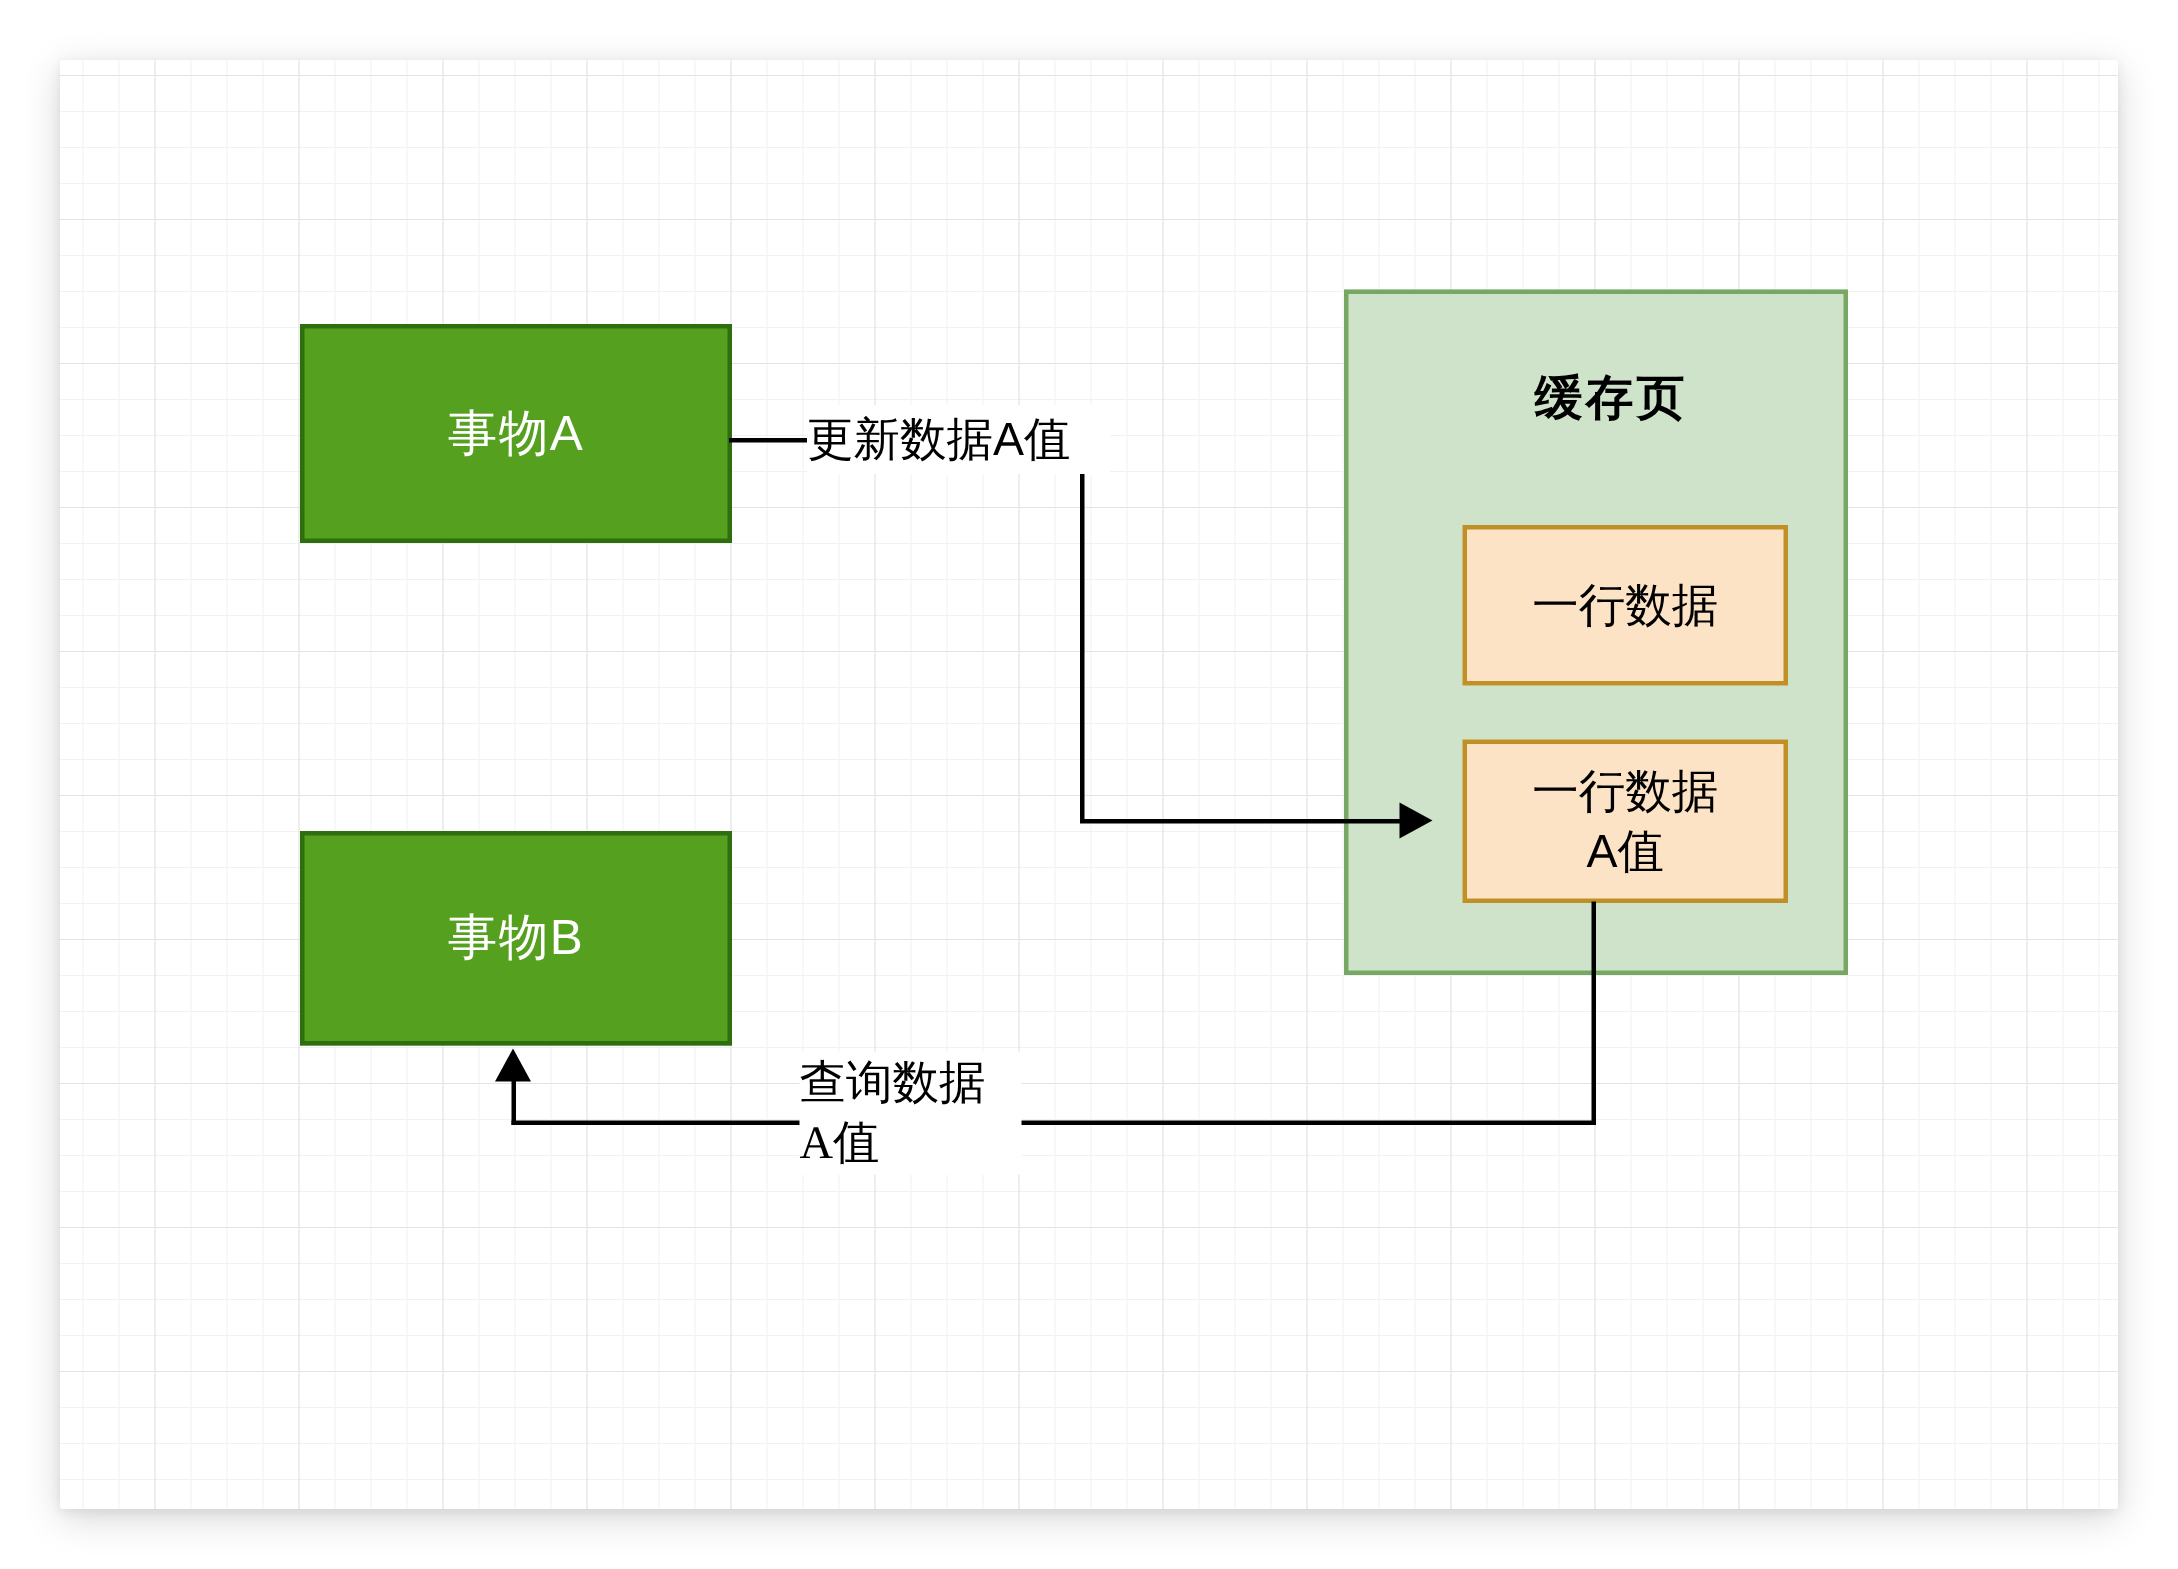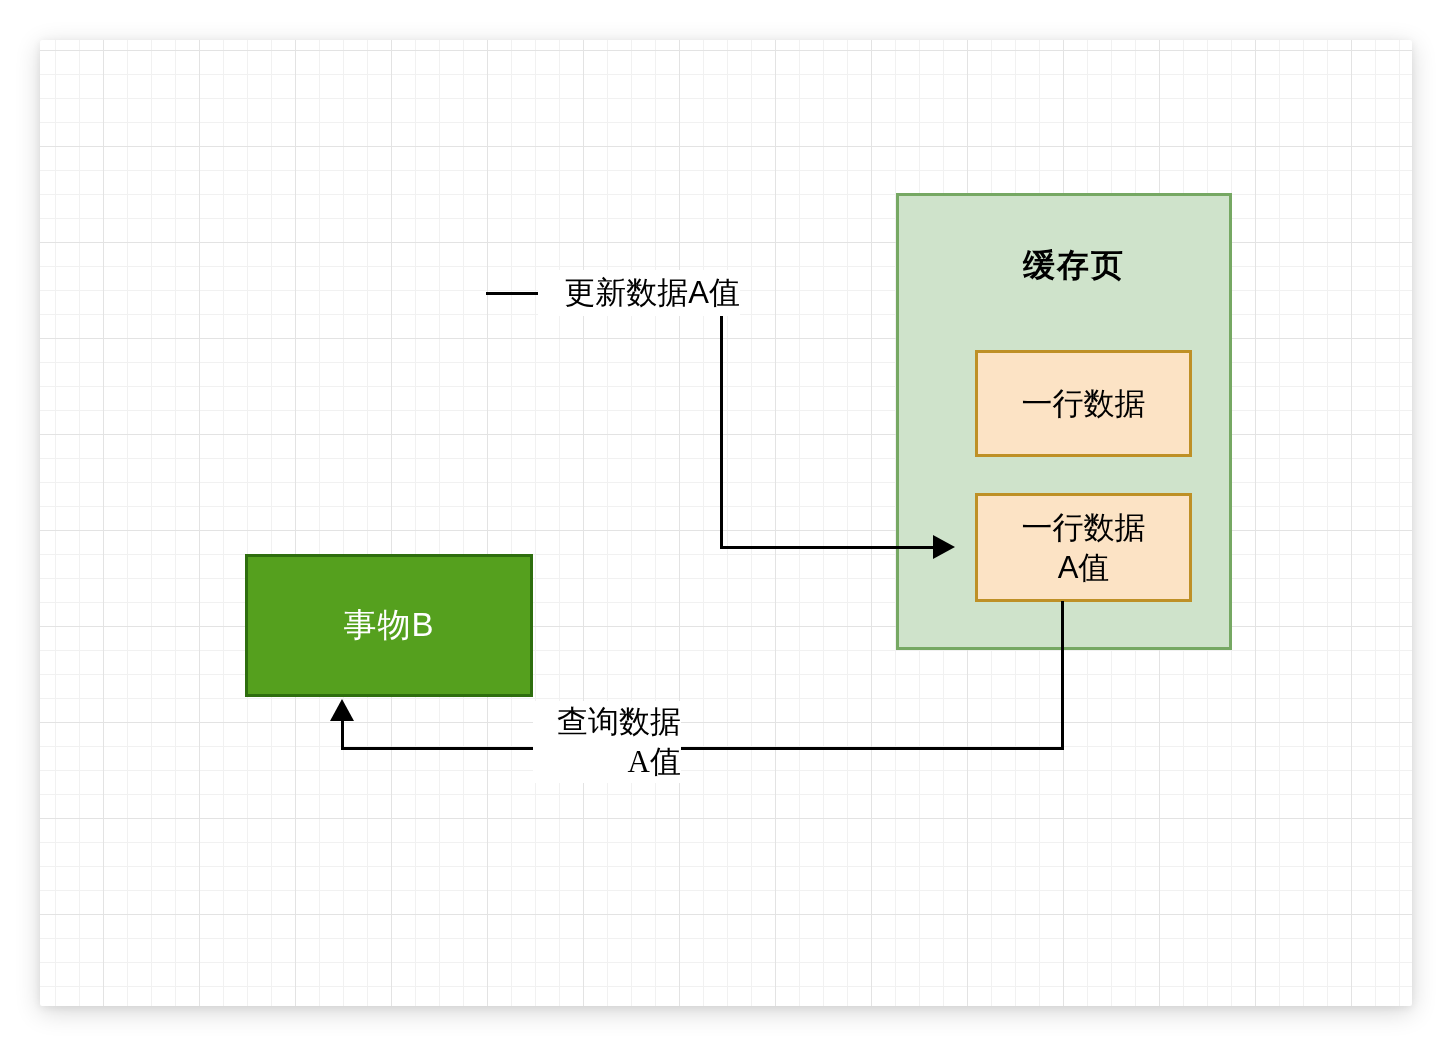--- a/index.html
+++ b/index.html
@@ -29,21 +29,21 @@
     box-shadow:0 6px 26px rgba(0,0,0,0.16), 0 2px 8px rgba(0,0,0,0.07);
   }
   .node{
     position:absolute;display:flex;align-items:center;justify-content:center;
     background:var(--node-fill,#55A01E);
     border:3px solid var(--node-border,#2E6E0E);
     color:var(--node-text,#FFFFFF);
     font-size:33px;font-weight:500;letter-spacing:1px;
   }
   .node-a{left:160px;top:176px;width:288px;height:146px;}
-  .node-b{left:160px;top:514px;width:288px;height:143px;margin-left:45px;}
+  .node-b{left:160px;top:514px;width:288px;height:143px;}
   .cache{
     position:absolute;left:856px;top:153px;width:336px;height:457px;
     background:var(--container-fill,#CFE3CB);
     border:3px solid var(--container-border,#76A863);
   }
   .cache-title{
     position:absolute;left:0;top:48px;width:100%;text-align:center;
     color:var(--label-text,#000);font-size:32px;font-weight:700;letter-spacing:2px;padding-left:20px;
   }
   .row{
@@ -67,31 +67,34 @@
     border-left:22px solid var(--edge,#000);
     border-top:12px solid transparent;border-bottom:12px solid transparent;
   }
   .arrow-up{
     position:absolute;left:290px;top:659px;width:0;height:0;
     border-bottom:22px solid var(--edge,#000);
     border-left:12px solid transparent;border-right:12px solid transparent;
   }
   .edge-label{
     position:absolute;background:#ffffff;color:var(--label-text,#000);
-    display:flex;flex-direction:column;align-items:flex-end;justify-content:center;
+    display:flex;flex-direction:column;align-items:flex-start;justify-content:center;
     font-size:31px;font-weight:500;line-height:40px;text-align:center;
   }
   .label-update{left:498px;top:230px;width:202px;height:46px;}
   .label-query{left:493px;top:661px;width:148px;height:82px;font-family:Liberation Serif, serif;}
 </style>
 </head>
 <body>
 
 <div class="canvas">
 
+  <div class="node node-a">
+    <span>事物A</span>
+  </div>
 
   <div class="node node-b">
     <span>事物B</span>
   </div>
 
   <div class="cache">
     <div class="cache-title">缓存页</div>
   </div>
 
   <div class="row row-1">

